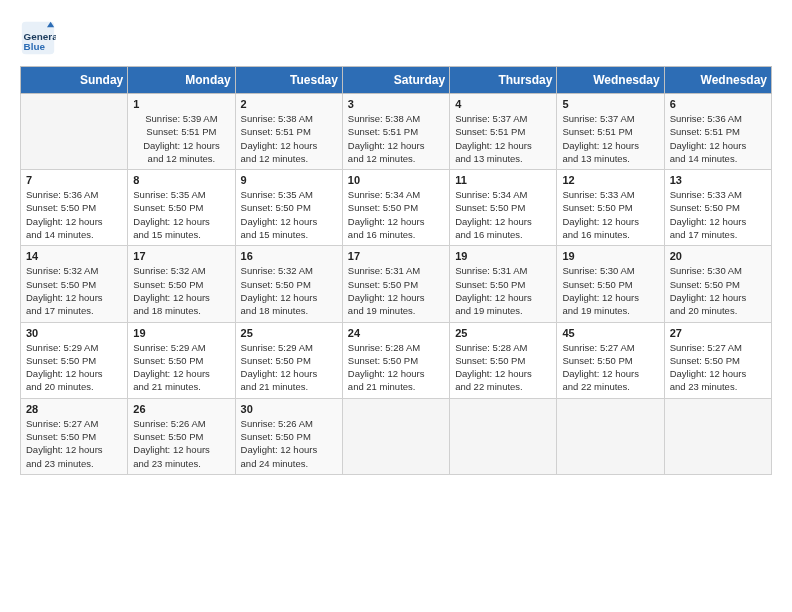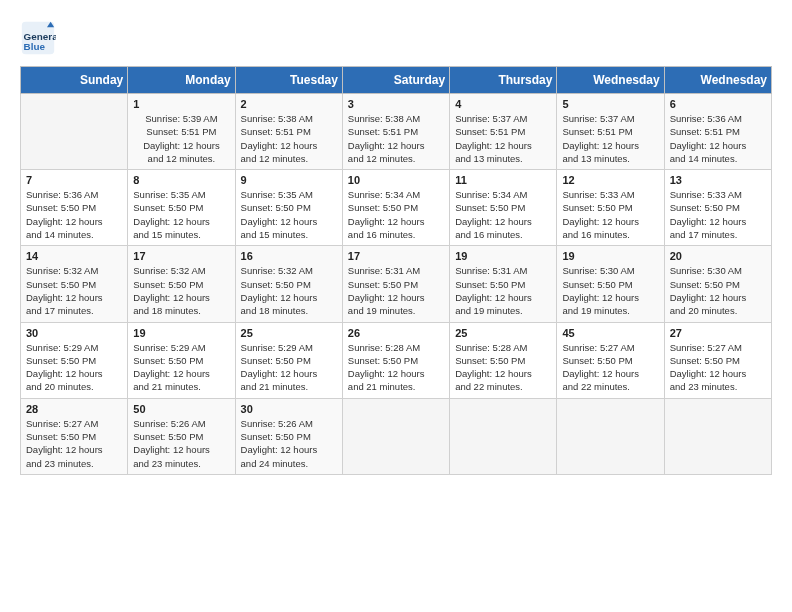--- a/index.html
+++ b/index.html
@@ -286,21 +286,21 @@
 and 21 minutes.</div>
         </td>
         <td>
           <span class="day-num">25</span>
           <div class="day-info" style="white-space: pre-line;">Sunrise: 5:29 AM
 Sunset: 5:50 PM
 Daylight: 12 hours
 and 21 minutes.</div>
         </td>
         <td>
-          <span class="day-num">26</span>
+          <span class="day-num">24</span>
           <div class="day-info" style="white-space: pre-line;">Sunrise: 5:28 AM
 Sunset: 5:50 PM
 Daylight: 12 hours
 and 21 minutes.</div>
         </td>
         <td>
           <span class="day-num">25</span>
           <div class="day-info" style="white-space: pre-line;">Sunrise: 5:28 AM
 Sunset: 5:50 PM
 Daylight: 12 hours
@@ -323,21 +323,21 @@
       </tr>
       <tr>
         <td>
           <span class="day-num">28</span>
           <div class="day-info" style="white-space: pre-line;">Sunrise: 5:27 AM
 Sunset: 5:50 PM
 Daylight: 12 hours
 and 23 minutes.</div>
         </td>
         <td>
-          <span class="day-num">50</span>
+          <span class="day-num">26</span>
           <div class="day-info" style="white-space: pre-line;">Sunrise: 5:26 AM
 Sunset: 5:50 PM
 Daylight: 12 hours
 and 23 minutes.</div>
         </td>
         <td>
           <span class="day-num">30</span>
           <div class="day-info" style="white-space: pre-line;">Sunrise: 5:26 AM
 Sunset: 5:50 PM
 Daylight: 12 hours

